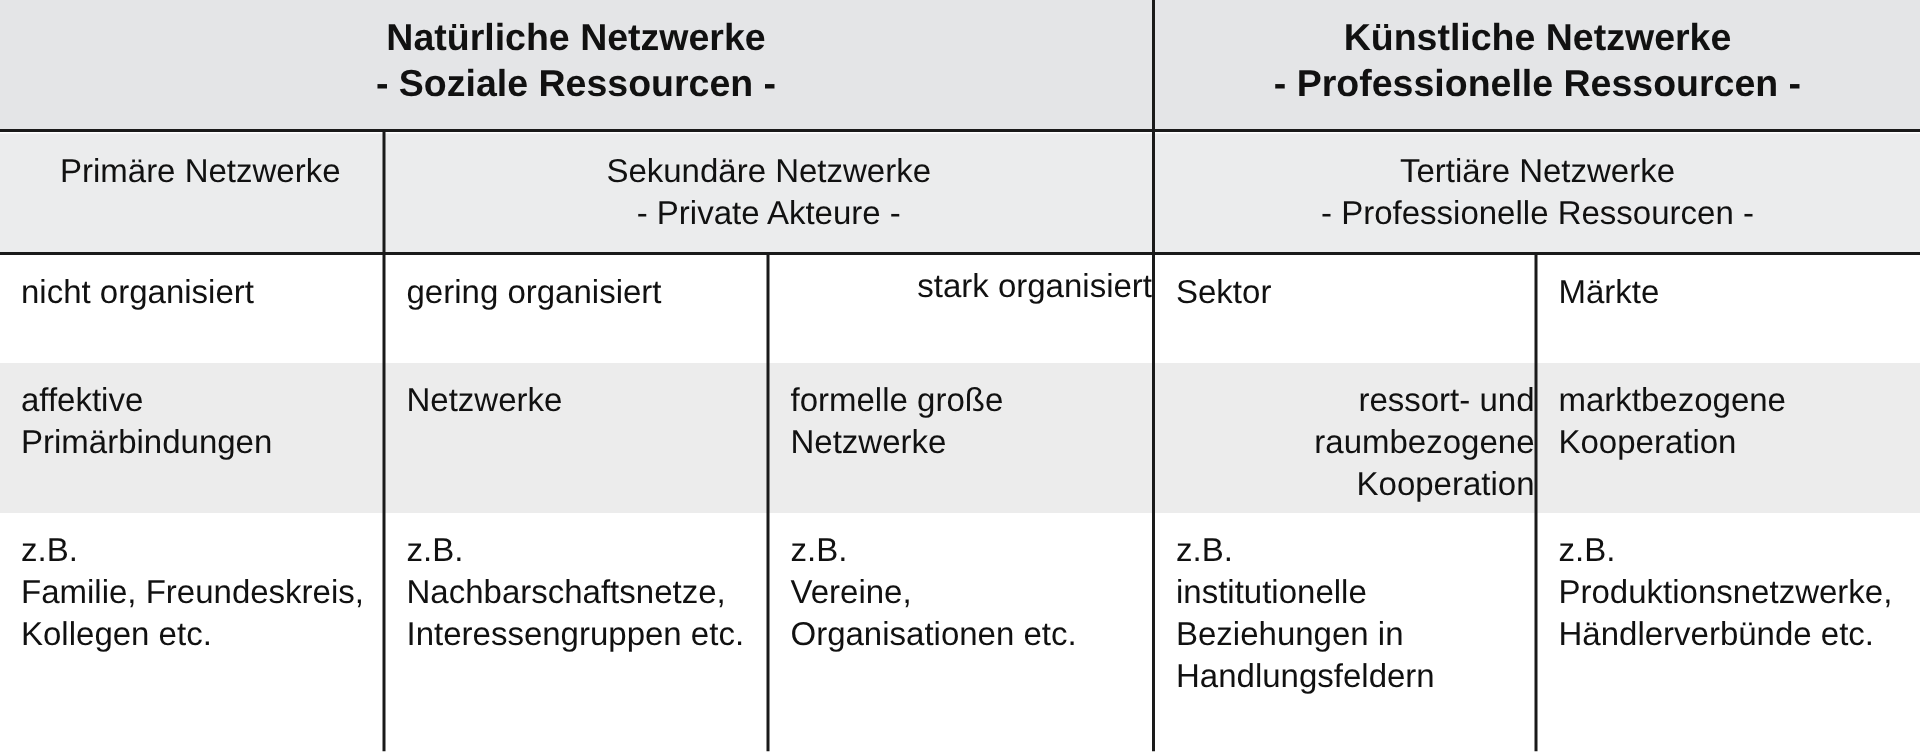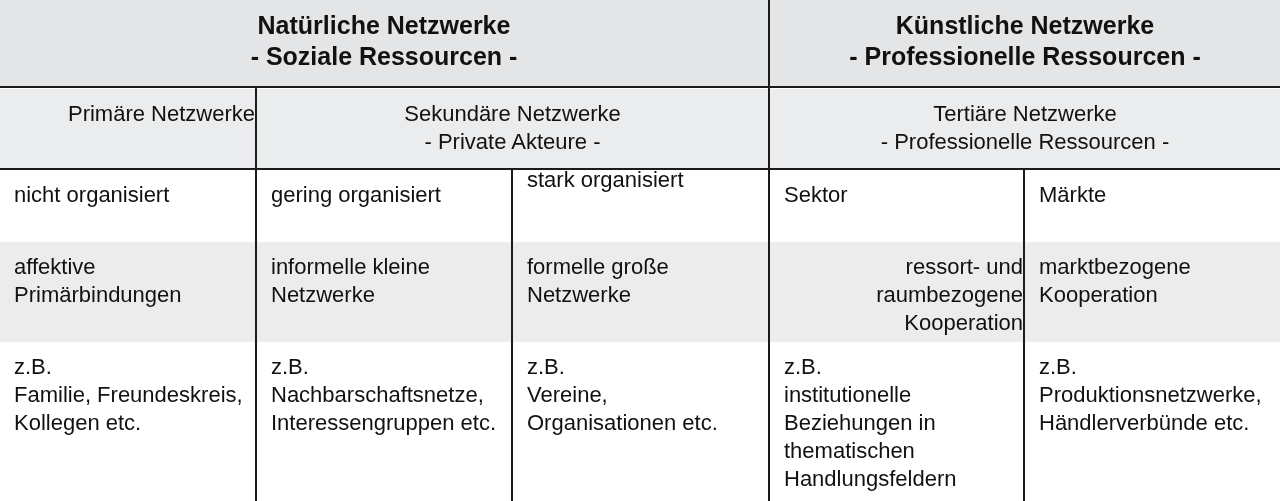--- a/index.html
+++ b/index.html
@@ -51,21 +51,21 @@
       line-height: 31px;
       text-align: center;
       padding-top: 10px;
     }
     .h2 {
       font-size: 22px;
       line-height: 28px;
       text-align: center;
       padding-top: 12px;
     }
-    .h2.left { text-align: right; padding-left: 12px; }
+    .h2.left { text-align: center; padding-left: 12px; }
     .body {
       font-size: 22px;
       line-height: 28px;
       padding: 11px 0 0 14px;
     }
     .line { display: block; white-space: nowrap; }
   </style>
 </head>
 <body>
 
@@ -105,36 +105,35 @@
     <span class="line">Tertiäre Netzwerke</span>
     <span class="line">- Professionelle Ressourcen -</span>
   </div>
 
   <div class="cell body" style="left:0; top:170px; width:255px; height:72px;">
     <span class="line">nicht organisiert</span>
   </div>
   <div class="cell body" style="left:257px; top:170px; width:254px; height:72px;">
     <span class="line">gering organisiert</span>
   </div>
-  <div class="cell body" style="left:513px; top:155px; width:255px; height:72px;">
+  <div class="cell body" style="left:513px; top:166px; width:255px; height:72px;text-align:right;">
     <span class="line">stark organisiert</span>
   </div>
   <div class="cell body" style="left:770px; top:170px; width:253px; height:72px;">
     <span class="line">Sektor</span>
   </div>
   <div class="cell body" style="left:1025px; top:170px; width:255px; height:72px;">
     <span class="line">Märkte</span>
   </div>
 
   <div class="cell body" style="left:0; top:242px; width:255px; height:100px;">
     <span class="line">affektive</span>
     <span class="line">Primärbindungen</span>
   </div>
   <div class="cell body" style="left:257px; top:242px; width:254px; height:100px;">
-    <span class="line">informelle kleine</span>
     <span class="line">Netzwerke</span>
   </div>
   <div class="cell body" style="left:513px; top:242px; width:255px; height:100px;">
     <span class="line">formelle große</span>
     <span class="line">Netzwerke</span>
   </div>
   <div class="cell body" style="left:770px; top:242px; width:253px; height:100px;text-align:right;">
     <span class="line">ressort- und</span>
     <span class="line">raumbezogene</span>
     <span class="line">Kooperation</span>
@@ -156,21 +155,20 @@
   </div>
   <div class="cell body" style="left:513px; top:342px; width:255px; height:159px;">
     <span class="line">z.B.</span>
     <span class="line">Vereine,</span>
     <span class="line">Organisationen etc.</span>
   </div>
   <div class="cell body" style="left:770px; top:342px; width:253px; height:159px;">
     <span class="line">z.B.</span>
     <span class="line">institutionelle</span>
     <span class="line">Beziehungen in</span>
-    <span class="line">thematischen</span>
     <span class="line">Handlungsfeldern</span>
   </div>
   <div class="cell body" style="left:1025px; top:342px; width:255px; height:159px;">
     <span class="line">z.B.</span>
     <span class="line">Produktionsnetzwerke,</span>
     <span class="line">Händlerverbünde etc.</span>
   </div>
 </div>
 
 </body></html>

